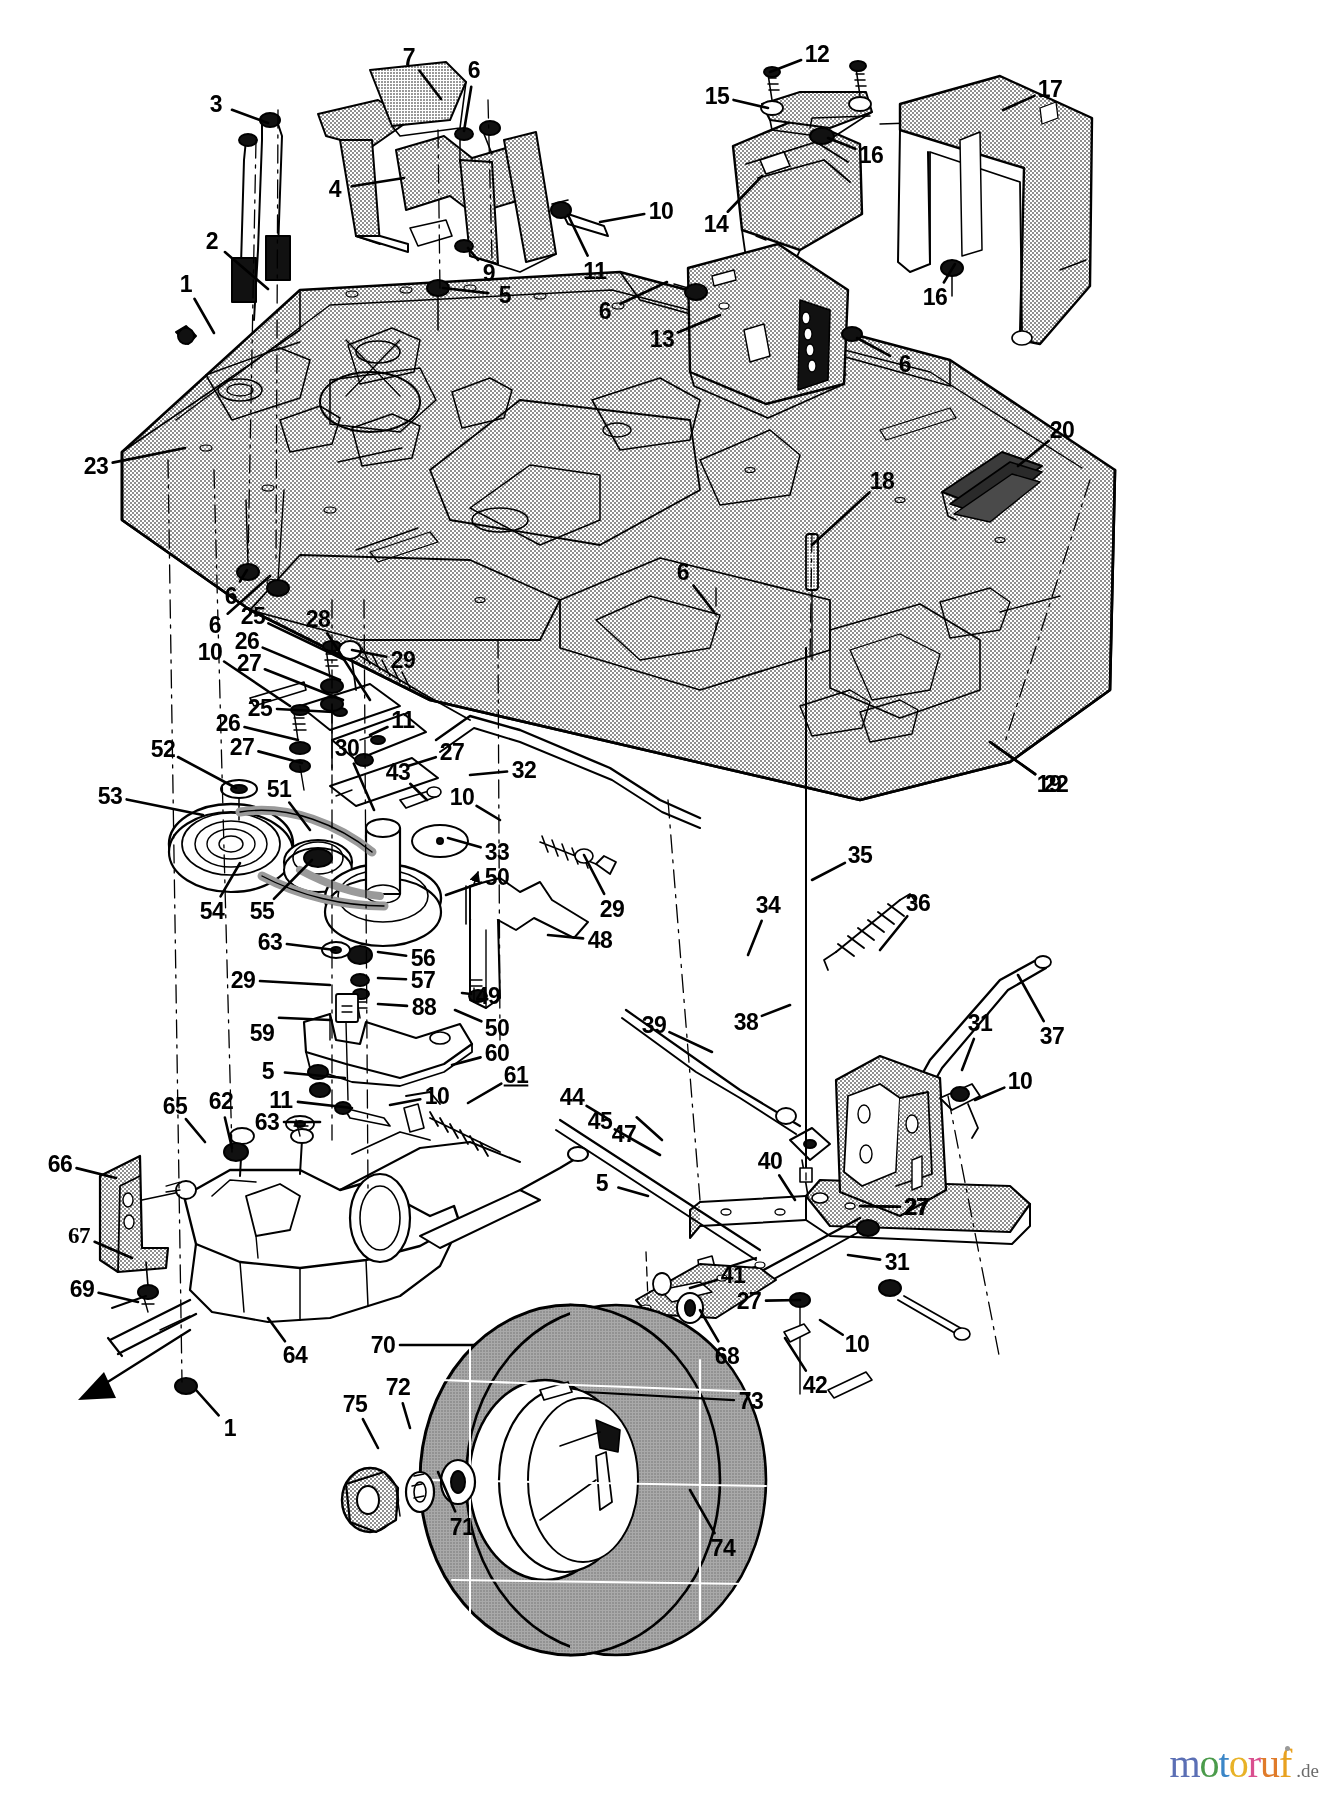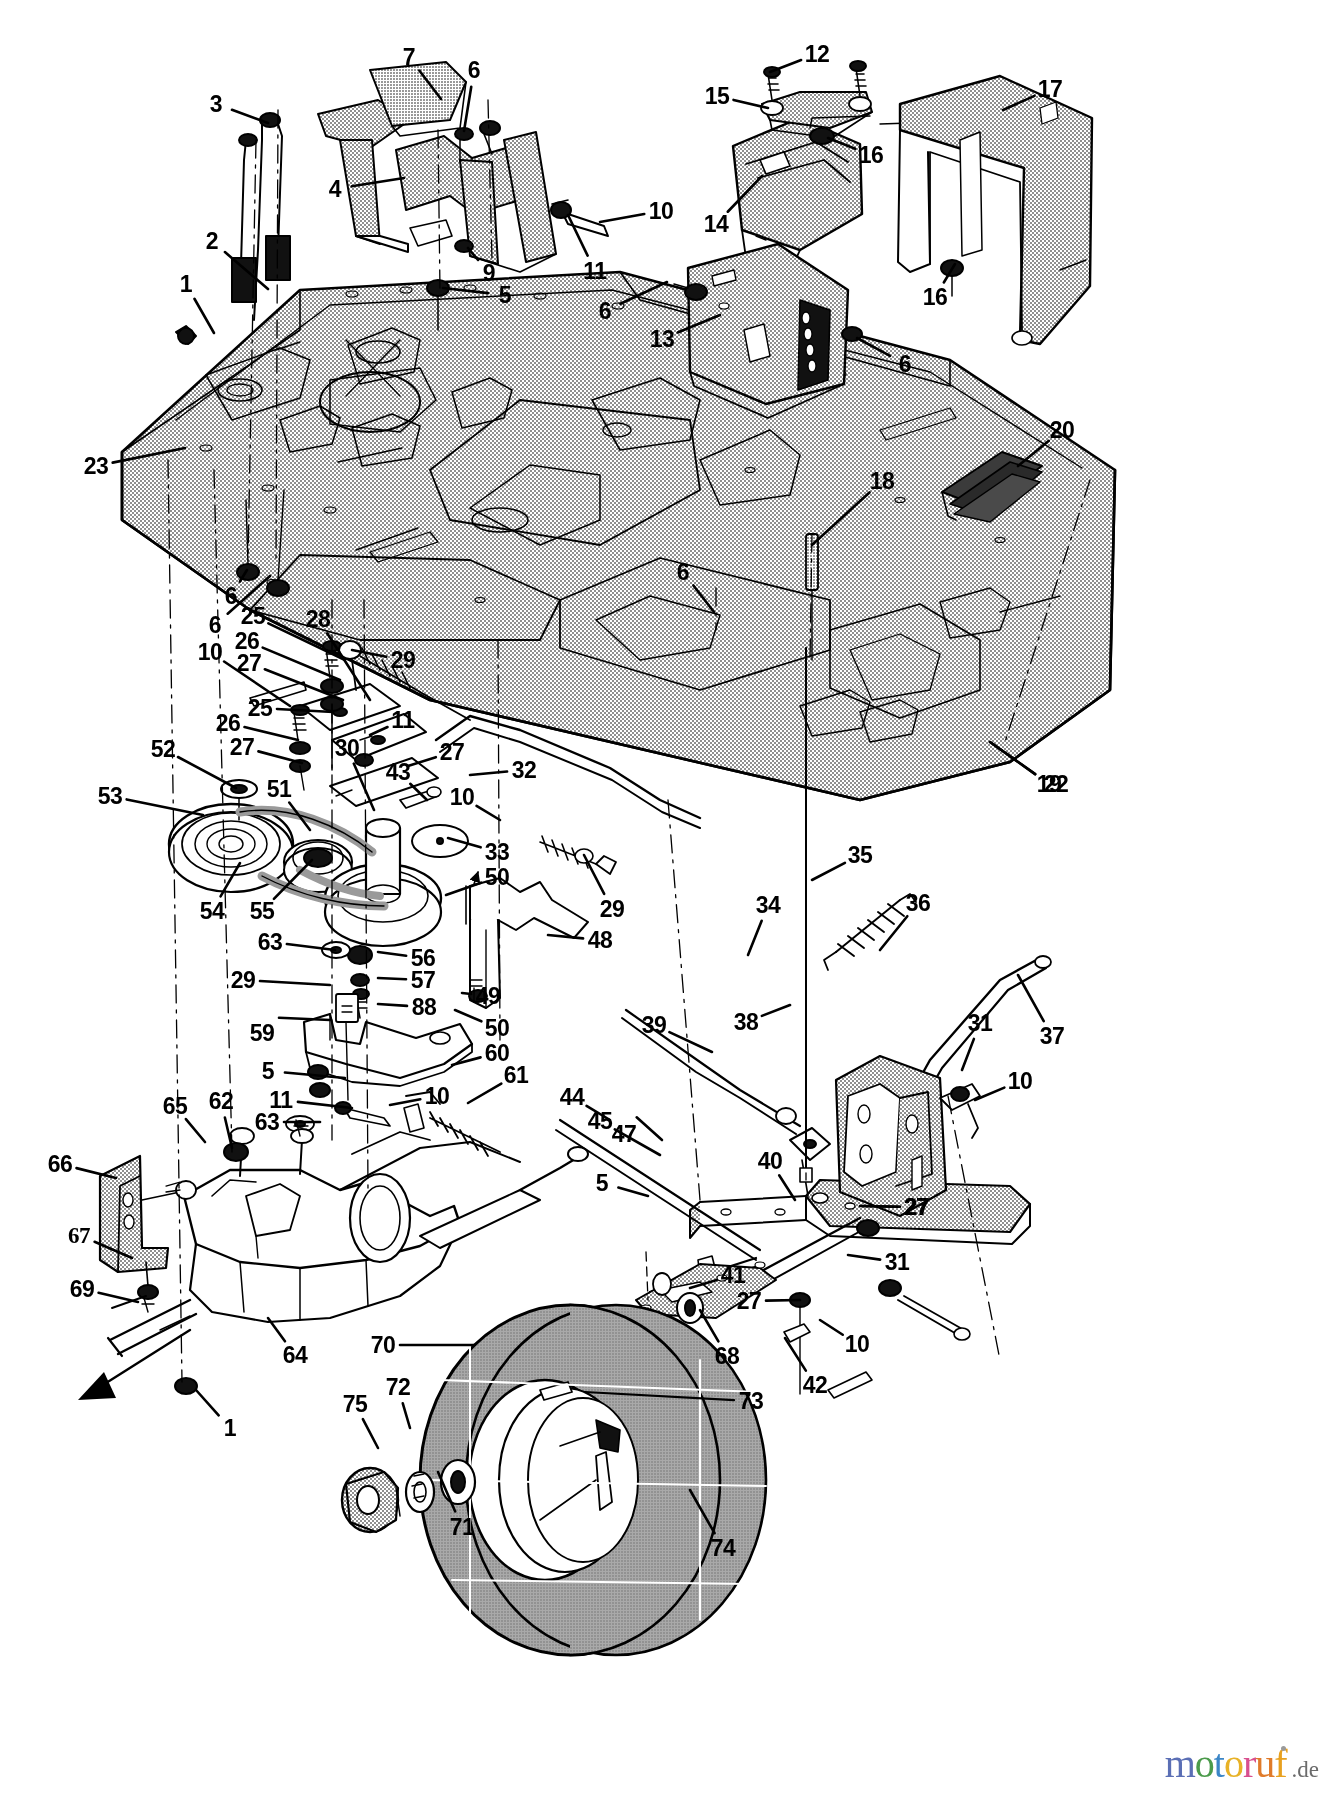--- a/index.html
+++ b/index.html
@@ -9,21 +9,21 @@
   svg#art{position:absolute;left:0;top:0;width:1337px;height:1800px;}
 
   .cal{position:absolute;font-family:"Liberation Sans",sans-serif;font-weight:bold;
        font-size:23px;color:#000;letter-spacing:-0.5px;line-height:1;
        transform:translate(-50%,-50%);white-space:nowrap;}
 
   
   #logo{position:absolute;right:18px;bottom:16px;font-family:"Liberation Serif",serif;
         font-size:40px;line-height:1;letter-spacing:-1px;white-space:nowrap;}
   #logo .ch{display:inline-block;}
-  #logo .tld{font-size:23px;color:#555;letter-spacing:0;}
+  #logo .tld{font-size:19px;color:#555;letter-spacing:0;}
   #logo .dot{display:inline-block;width:5px;height:5px;border-radius:50%;
              background:#9a9a9a;position:relative;top:-26px;left:-6px;}
 </style>
 </head>
 <body>
 
 <div id="page">
   <div id="sheet">
 
   <svg id="art" viewBox="0 0 1337 1800">
@@ -686,21 +686,21 @@
         <div class="cal" style="left: 281px; top: 1100px;">11</div>
         <div class="cal" style="left: 267px; top: 1122px;">63</div>
         <div class="cal" style="left: 437px; top: 1096px;">10</div>
         <div class="cal" style="left: 423px; top: 958px;">56</div>
         <div class="cal" style="left: 423px; top: 980px;">57</div>
         <div class="cal" style="left: 424px; top: 1007px;">88</div>
         <div class="cal" style="left: 488px; top: 996px;">49</div>
         <div class="cal" style="left: 600px; top: 940px;">48</div>
         <div class="cal" style="left: 497px; top: 1028px;">50</div>
         <div class="cal" style="left: 497px; top: 1053px;">60</div>
-        <div class="cal" style="left: 516px; top: 1075px;">61</div>
+        <div class="cal" style="left: 516px; top: 1075px; text-decoration: underline;">61</div>
         <div class="cal" style="left: 572px; top: 1097px;">44</div>
         <div class="cal" style="left: 600px; top: 1121px;">45</div>
         <div class="cal" style="left: 624px; top: 1134px;">47</div>
         <div class="cal" style="left: 654px; top: 1025px;">39</div>
         <div class="cal" style="left: 602px; top: 1183px;">5</div>
         <div class="cal" style="left: 770px; top: 1161px;">40</div>
         <div class="cal" style="left: 917px; top: 1207px;">27</div>
         <div class="cal" style="left: 897px; top: 1262px;">31</div>
         <div class="cal" style="left: 733px; top: 1275px;">41</div>
         <div class="cal" style="left: 749px; top: 1301px;">27</div>

